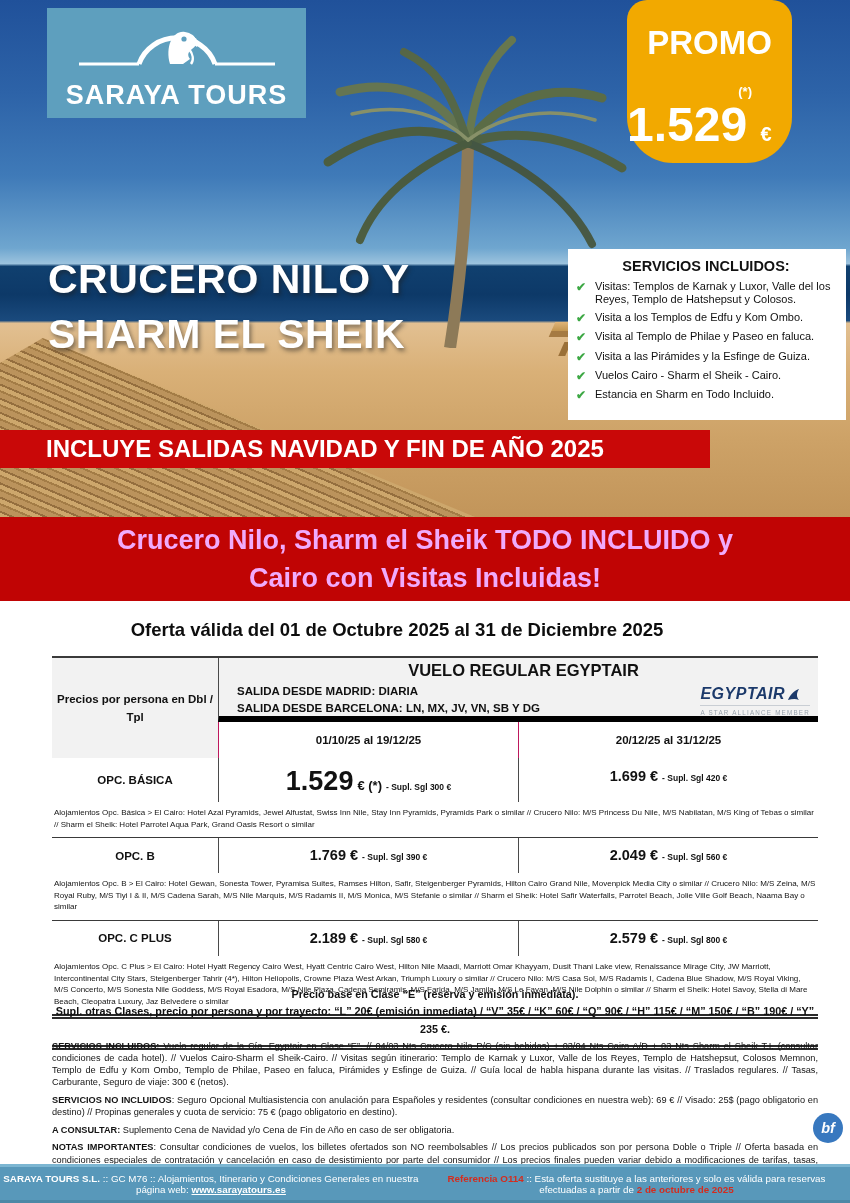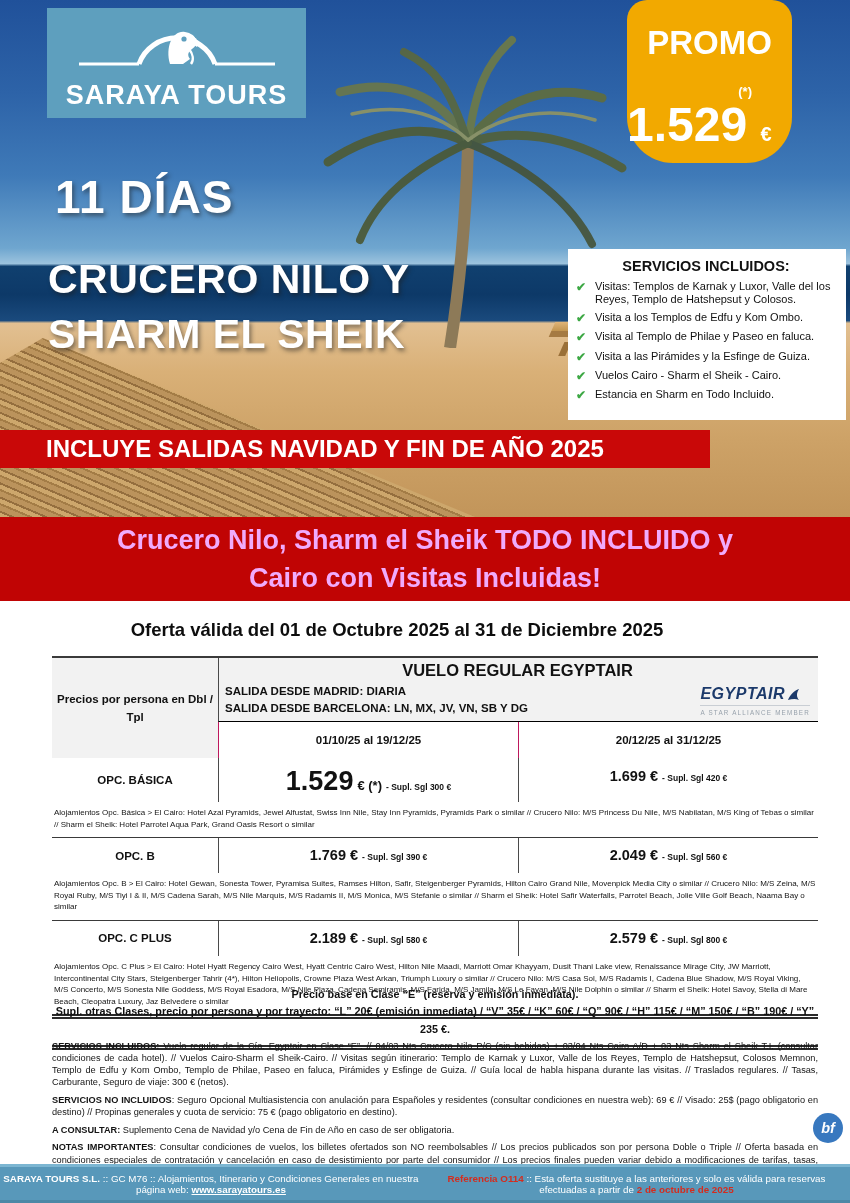--- a/index.html
+++ b/index.html
@@ -99,21 +99,21 @@
 
   
   .tbl { position:absolute; left:52px; top:656px; width:766px; border-top:2px solid #3a3a3a; }
   .tbl-head { display:grid; grid-template-columns:166px 300px 300px; grid-template-rows:64px 36px; }
   .c-label {
     grid-row:1 / 3; background:#f2f2f2; display:flex; align-items:center; justify-content:center;
     text-align:center; font-size:11.5px; font-weight:bold; line-height:1.6;
   }
   .c-air {
     grid-column:2 / 4; background:#f2f2f2; position:relative;
-    border-left:1px solid #4a4a4a; border-bottom:1px solid #000000; padding:3px 8px 2px 6px;
+    border-left:1px solid #4a4a4a; border-bottom:6px solid #000000; padding:3px 8px 2px 18px;
   }
   .air-title { text-align:center; font-size:16.5px; font-weight:bold; margin-bottom:3px; }
   .salida { font-size:11.5px; font-weight:bold; line-height:1.5; }
   .egyptair { position:absolute; right:8px; top:27px; text-align:left; }
   .eg-name {
     font-style:italic; font-weight:bold; font-size:16px; color:#1C3A6B;
     letter-spacing:0.5px; display:flex; align-items:center; gap:2px;
     border-bottom:1px solid #c9ced4; padding-bottom:2px;
   }
   .eg-sub { font-size:6.3px; color:#98a2ac; letter-spacing:1.2px; margin-top:3px; white-space:nowrap; }
@@ -196,21 +196,20 @@
     </svg>
     <div class="brand">SARAYA TOURS</div>
   </div>
 
   <div class="promo-box">
     <div class="promo-label">PROMO</div>
     <div class="promo-ast">(*)</div>
     <div class="promo-price"><span>1.529</span> <span class="promo-cur">€</span></div>
   </div>
 
-  <div class="duration">11 DÍAS</div>
   <div class="main-title">
     <div>CRUCERO NILO Y</div>
     <div>SHARM EL SHEIK</div>
   </div>
 
   <div class="services-box">
     <div class="services-title">SERVICIOS INCLUIDOS:</div>
     <div class="svc-item">
         <span class="chk">✔</span>
         <span>Visitas: Templos de Karnak y Luxor, Valle del los Reyes, Templo de Hatshepsut y Colosos.</span>

